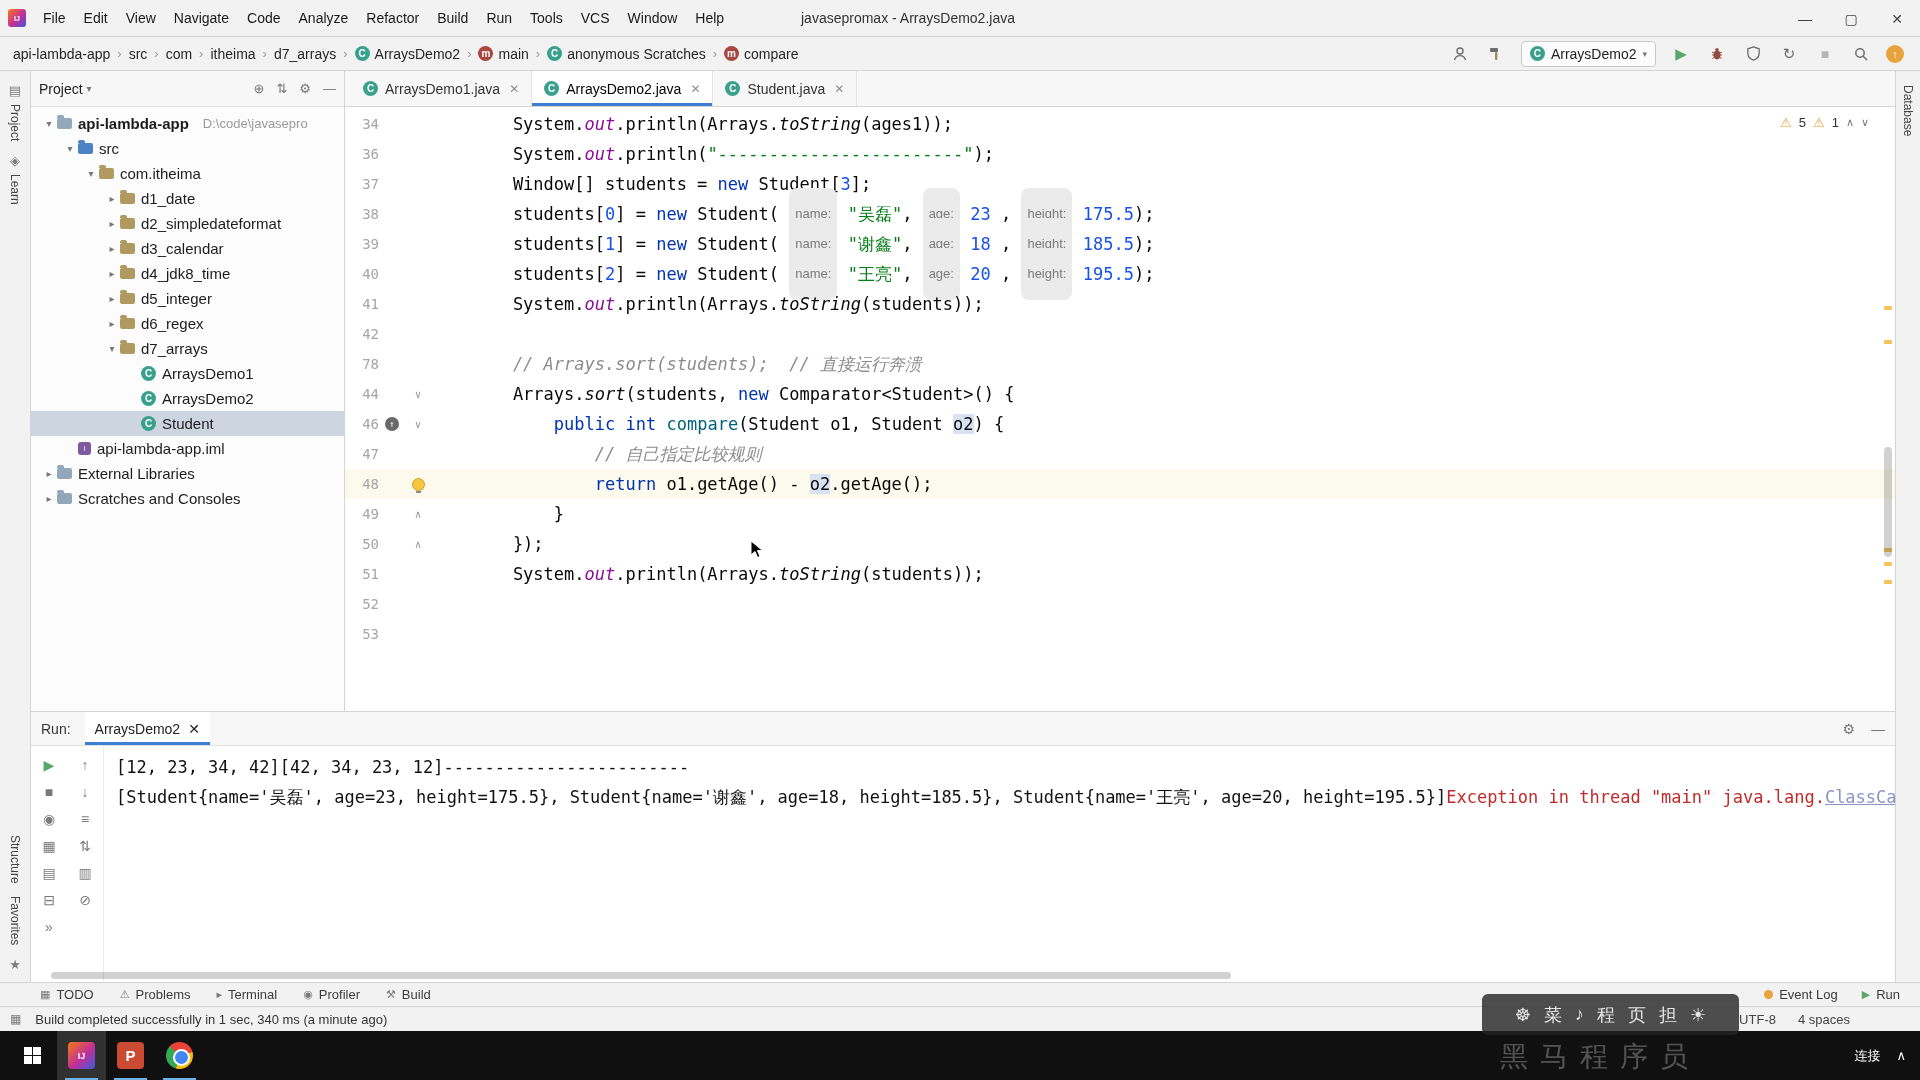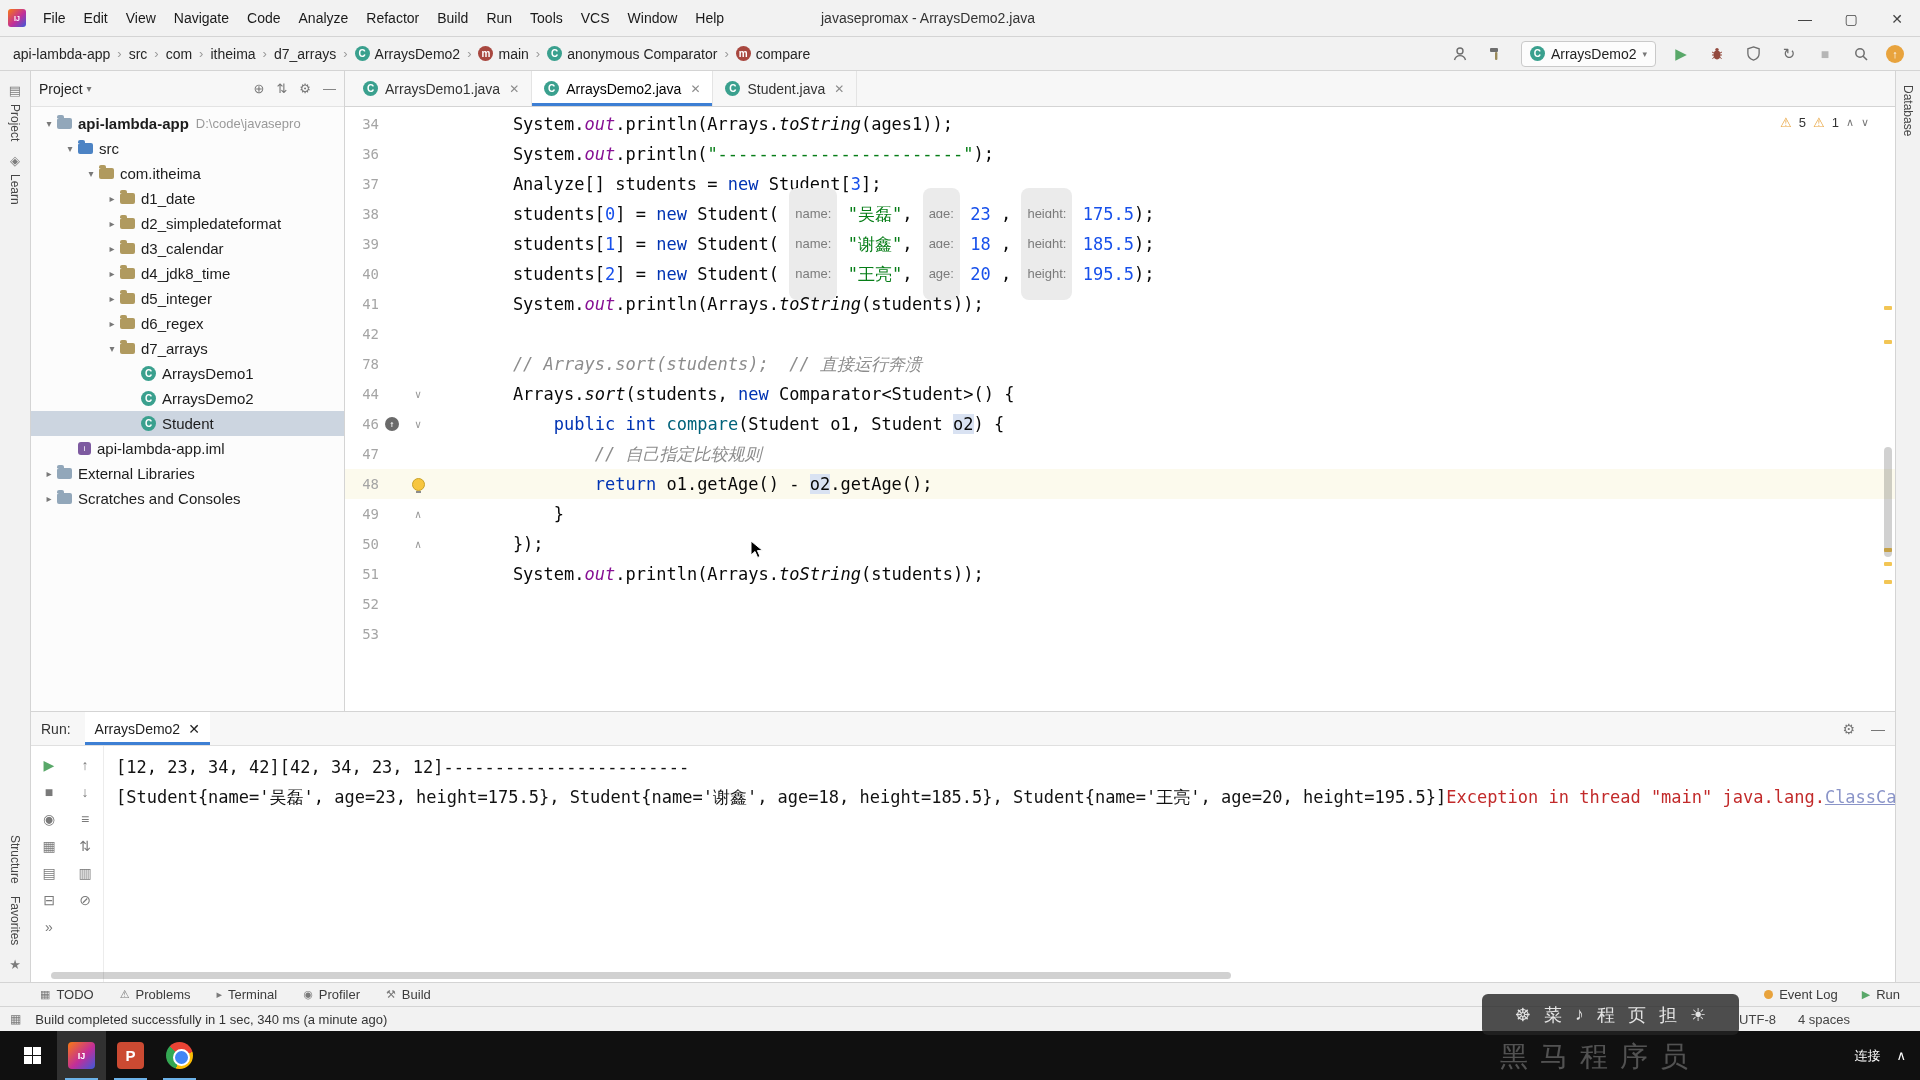--- a/index.html
+++ b/index.html
@@ -3,21 +3,21 @@
 <meta charset="utf-8">
 <style>
 *{box-sizing:border-box;margin:0;padding:0}
 html,body{width:1920px;height:1080px;overflow:hidden;font-family:"Liberation Sans",sans-serif;cursor:default}
 .screen{width:1920px;height:1080px;display:flex;flex-direction:column;background:#fff;position:relative}
 .bar{background:#f2f2f2;border-bottom:1px solid #d4d4d4}
 
 .menubar{height:37px;display:flex;align-items:center;position:relative;padding-left:8px}
 .ide-logo{width:18px;height:18px;border-radius:3px;background:linear-gradient(135deg,#f97a12,#c22e99 55%,#3b5bdb);margin-right:8px;display:flex;align-items:center;justify-content:center;color:#fff;font-size:7px;font-weight:bold}
 .menu-item{padding:0 9px;font-size:14px;color:#1a1a1a;line-height:37px}
-.win-title{position:absolute;left:928px;transform:translateX(-50%);font-size:14px;color:#333}
+.win-title{position:absolute;left:908px;transform:translateX(-50%);font-size:14px;color:#333}
 .win-controls{position:absolute;right:0;top:0;height:37px;display:flex}
 .win-btn{width:46px;height:37px;display:flex;align-items:center;justify-content:center;font-size:14px;color:#444}
 
 .navbar{height:34px;display:flex;align-items:center;padding:0 10px}
 .crumbs{display:flex;align-items:center;gap:4px;font-size:14px;color:#262626;flex:1;min-width:0;overflow:hidden}
 .crumb{display:flex;align-items:center;gap:5px;padding:2px 3px;white-space:nowrap}
 .crumb-sep{color:#9a9a9a;font-size:13px}
 .nav-right{display:flex;align-items:center;gap:14px;padding-right:6px}
 .nav-ic{width:22px;height:22px;display:flex;align-items:center;justify-content:center;color:#6e6e6e;font-size:15px}
 .run-combo{display:flex;align-items:center;gap:6px;border:1px solid #c9c9c9;border-radius:4px;background:#fcfcfc;height:26px;padding:0 8px;font-size:14px;color:#222}
@@ -40,21 +40,21 @@
 
 .proj{width:314px;background:#fcfcfc;border-right:1px solid #d4d4d4;display:flex;flex-direction:column}
 .proj-head{height:36px;display:flex;align-items:center;padding:0 8px;font-size:14px;color:#222;background:#f7f7f7;border-bottom:1px solid #e3e3e3}
 .proj-head .caret{color:#777;font-size:10px;margin-left:4px}
 .proj-head-icons{margin-left:auto;display:flex;gap:12px;color:#777;font-size:13px}
 .tree{flex:1;overflow:hidden;padding-top:4px;font-size:15px;color:#1c1c1c}
 .trow{height:25px;display:flex;align-items:center;white-space:nowrap}
 .trow.selected{background:#ccd5e0}
 .tchev{width:16px;text-align:center;color:#787878;font-size:10px;flex:none}
 .ticon{margin-right:6px;flex:none;display:inline-flex;align-items:center;justify-content:center}
-.textra{color:#9a9a9a;font-size:13px;margin-left:7px}
+.textra{color:#9a9a9a;font-size:13px;margin-left:14px}
 .bold{font-weight:bold}
 .fic{position:relative;display:inline-block;width:15px;height:11px;border-radius:2px;background:#92a7ba}
 .fic::before{content:"";position:absolute;top:-3px;left:0;width:7px;height:3px;border-radius:2px 2px 0 0;background:inherit}
 .fic.src{background:#4c83c4}
 .fic.pkg{background:#b09a5f}
 .imlic{width:13px;height:13px;border-radius:3px;background:#7d5aa0;color:#fff;font-size:8px;display:inline-flex;align-items:center;justify-content:center}
 
 .edcol{flex:1;display:flex;flex-direction:column;min-width:0}
 .tabs{height:36px;background:#f7f7f7;border-bottom:1px solid #d4d4d4;display:flex;align-items:flex-end;padding-left:6px}
 .tab{height:35px;display:flex;align-items:center;gap:7px;padding:0 12px;font-size:14px;color:#333;border-right:1px solid #e4e4e4;position:relative}
@@ -192,21 +192,21 @@
           <span>ArraysDemo2</span>
         </span>
         <span class="crumb-sep">›</span>
         <span class="crumb">
           <span class="mi">m</span>
           <span>main</span>
         </span>
         <span class="crumb-sep">›</span>
         <span class="crumb">
           <span class="ci">C</span>
-          <span>anonymous Comparator</span>
+          <span>anonymous Scratches</span>
         </span>
         <span class="crumb-sep">›</span>
         <span class="crumb">
           <span class="mi">m</span>
           <span>compare</span>
         </span>
       </span>
     <span class="nav-right">
       <span class="nav-ic svgic">
         <svg width="16" height="16" viewBox="0 0 16 16">
@@ -422,21 +422,21 @@
                 <span class="code-line">
                   <span class="ln">36</span>
                   <span class="gslot"></span>
                   <span class="gfold"></span>
                   <span class="ctext"><span class="t-p">        System.</span><span class="t-f">out</span><span class="t-p">.println(</span><span class="t-s">"------------------------"</span><span class="t-p">);</span></span>
                 </span>
                 <span class="code-line">
                   <span class="ln">37</span>
                   <span class="gslot"></span>
                   <span class="gfold"></span>
-                  <span class="ctext"><span class="t-p">        Analyze[] students = </span><span class="t-k">new</span><span class="t-p"> Student[</span><span class="t-n">3</span><span class="t-p">];</span></span>
+                  <span class="ctext"><span class="t-p">        Window[] students = </span><span class="t-k">new</span><span class="t-p"> Student[</span><span class="t-n">3</span><span class="t-p">];</span></span>
                 </span>
                 <span class="code-line">
                   <span class="ln">38</span>
                   <span class="gslot"></span>
                   <span class="gfold"></span>
                   <span class="ctext"><span class="t-p">        students[</span><span class="t-n">0</span><span class="t-p">] = </span><span class="t-k">new</span><span class="t-p"> Student( </span><span class="t-h">name:</span><span class="t-p"> </span><span class="t-s">"吴磊"</span><span class="t-p">, </span><span class="t-h">age:</span><span class="t-p"> </span><span class="t-n">23</span><span class="t-p"> , </span><span class="t-h">height:</span><span class="t-p"> </span><span class="t-n">175.5</span><span class="t-p">);</span></span>
                 </span>
                 <span class="code-line">
                   <span class="ln">39</span>
                   <span class="gslot"></span>

